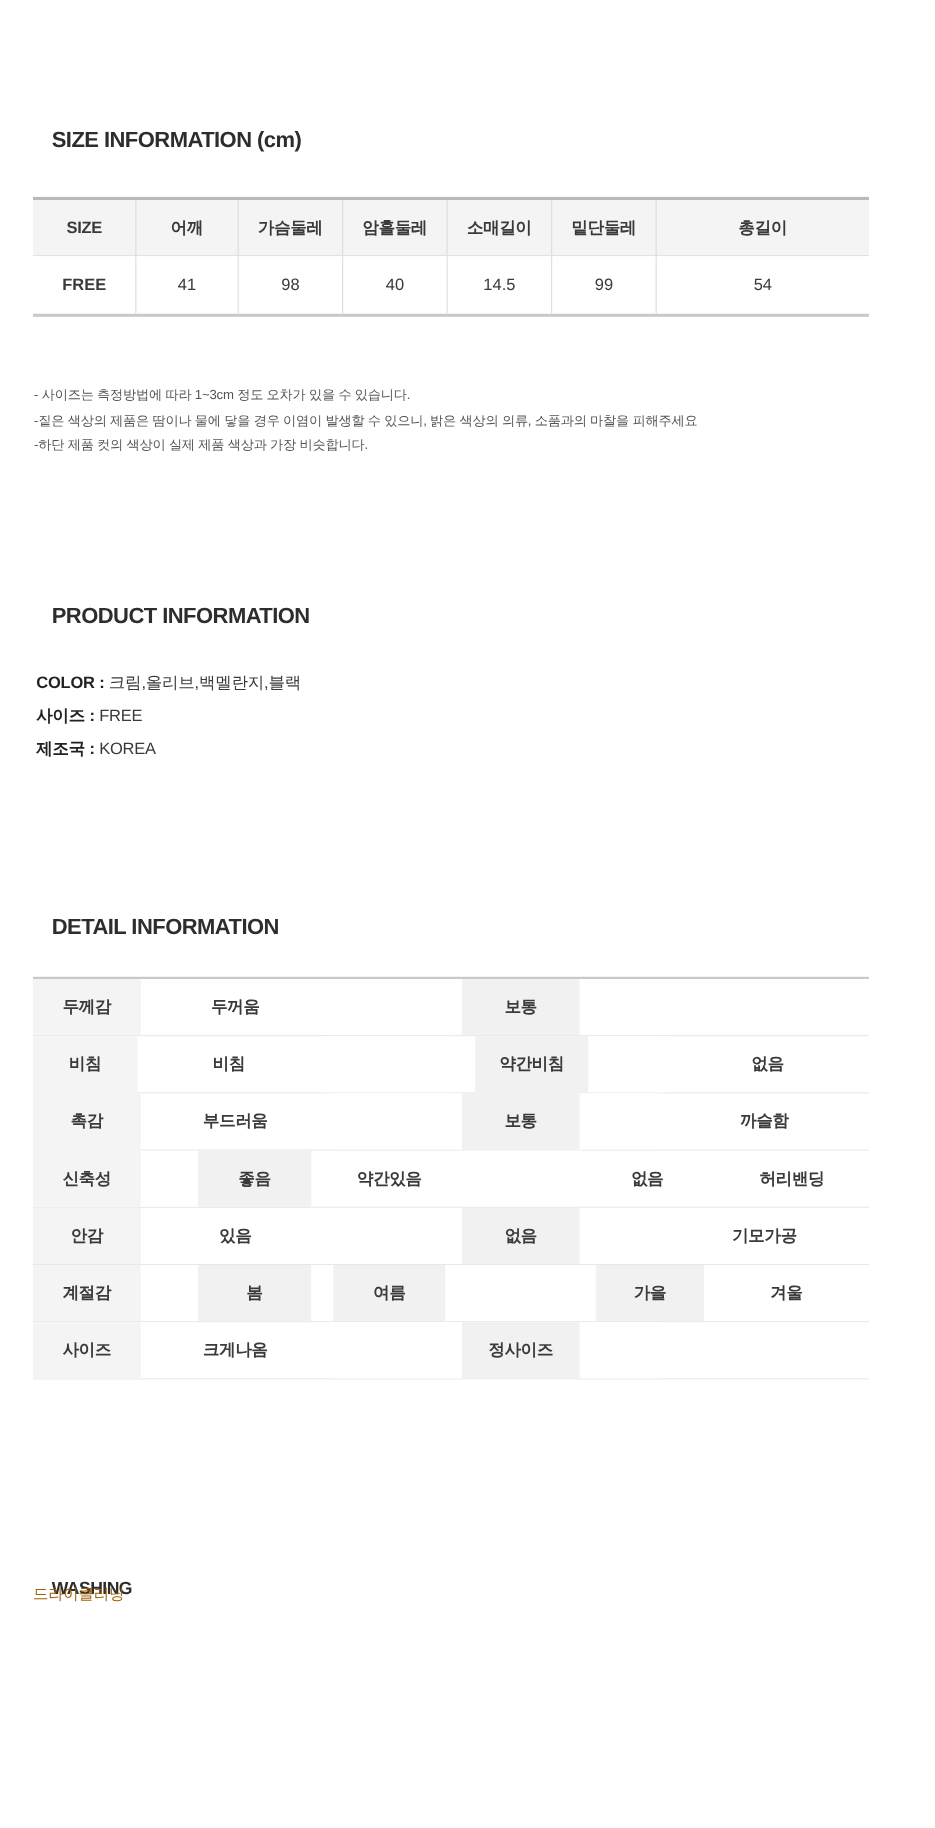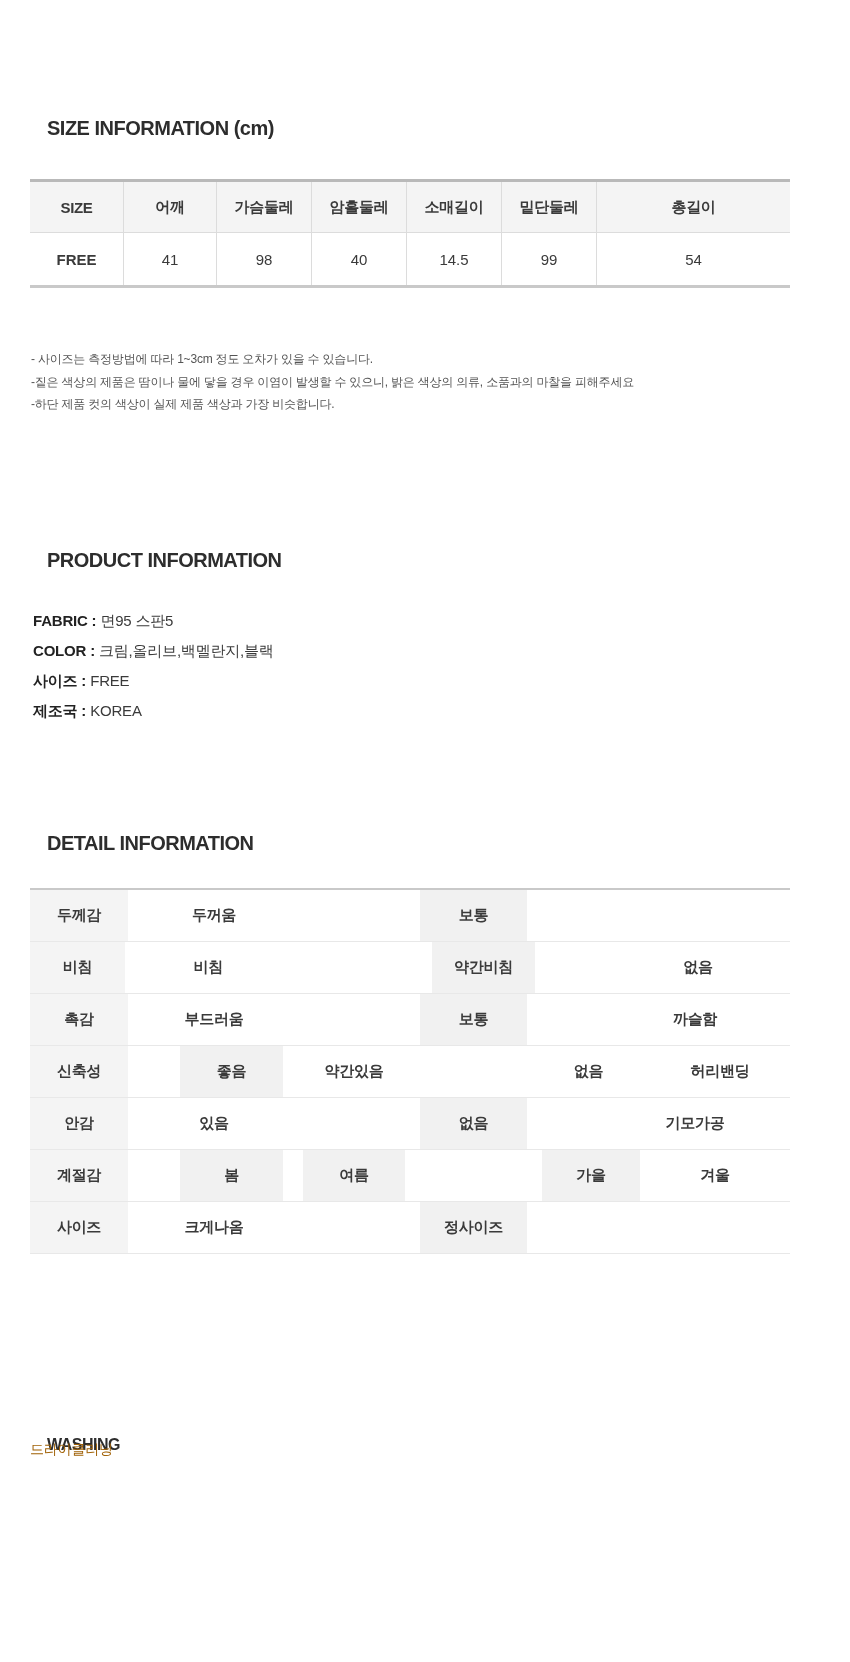--- a/index.html
+++ b/index.html
@@ -121,23 +121,20 @@
   <div class="notes">
     <div class="note-line">- 사이즈는 측정방법에 따라 1~3cm 정도 오차가 있을 수 있습니다.</div>
     <div class="note-line">-짙은 색상의 제품은 땀이나 물에 닿을 경우 이염이 발생할 수 있으니, 밝은 색상의 의류, 소품과의 마찰을 피해주세요</div>
     <div class="note-line">-하단 제품 컷의 색상이 실제 제품 색상과 가장 비슷합니다.</div>
   </div>
 
   <h2 class="section-heading" style="top:549px;">PRODUCT INFORMATION</h2>
 
   <div class="product-list">
     <div class="product-item">
-      <span class="p-label">FABRIC :</span><span class="p-value">면95 스판5</span>
-    </div>
-    <div class="product-item">
       <span class="p-label">COLOR :</span><span class="p-value">크림,올리브,백멜란지,블랙</span>
     </div>
     <div class="product-item">
       <span class="p-label">사이즈 :</span><span class="p-value">FREE</span>
     </div>
     <div class="product-item">
       <span class="p-label">제조국 :</span><span class="p-value">KOREA</span>
     </div>
   </div>
 

